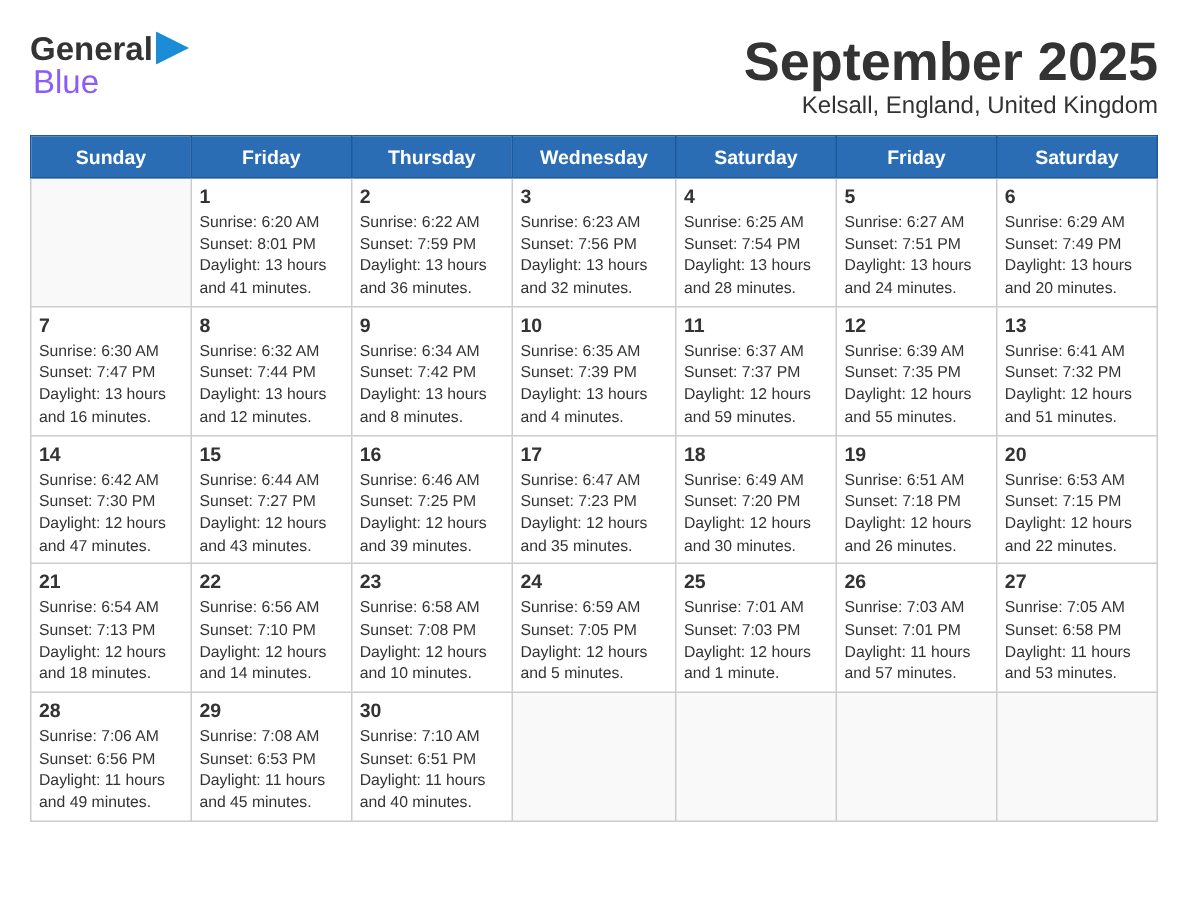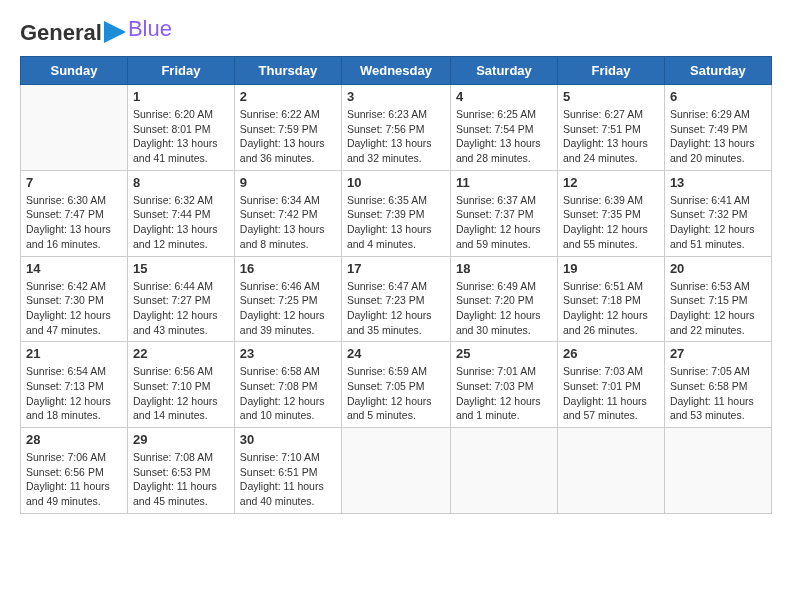--- a/index.html
+++ b/index.html
@@ -11,21 +11,21 @@
       padding: 20px;
     }
     .header-area {
       display: flex;
       justify-content: space-between;
       align-items: flex-start;
       margin-bottom: 10px;
     }
     .logo {
       display: flex;
-      flex-direction: row;
+      flex-direction: column;
       align-items: flex-start;
     }
     .title-area {
       text-align: right;
     }
     .month-title {
       font-size: 36px;
       font-weight: bold;
       color: #333;
     }
@@ -77,20 +77,24 @@
 <div class="header-area">
   <div class="logo">
     <div style="display:flex; align-items:center;">
       <span style="font-size:22px; font-weight:bold; color:#333;">General</span>
       <svg width="22" height="22" viewBox="0 0 22 22" style="margin-left:2px; margin-top:-2px;">
         <polygon points="0,0 22,11 0,22" fill="#1a8cd8"></polygon>
       </svg>
     </div>
     <span style="font-size:22px; font-weight:normal; color:#8b5cf6; margin-top:-4px; margin-left:2px;">Blue</span>
   </div>
+  <div class="title-area">
+    <div class="month-title">September 2025</div>
+    <div class="location-title">Kelsall, England, United Kingdom</div>
+  </div>
 </div>
 
 <table class="calendar">
   <thead>
     <tr>
     <th>Sunday</th>
         <th>Friday</th>
         <th>Thursday</th>
         <th>Wednesday</th>
         <th>Saturday</th>

